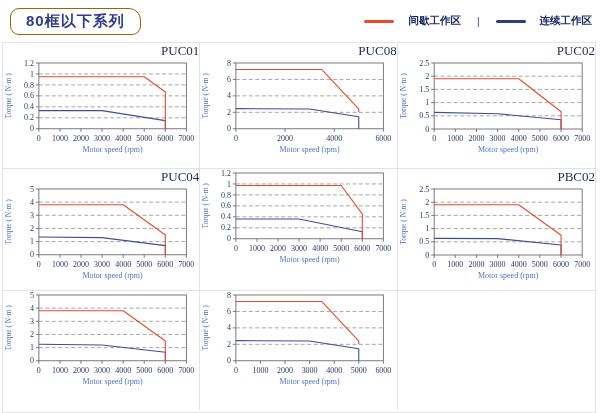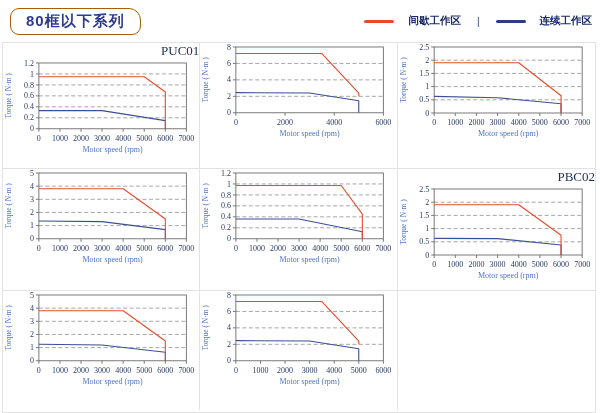--- a/index.html
+++ b/index.html
@@ -77,20 +77,21 @@
         <text x="162.85714285714283" y="82" text-anchor="middle" font-size="8" fill="#2c3a64">6000</text>
         <line x1="184" x2="184" y1="70" y2="73" stroke="#6b6b6b" stroke-width="0.9"></line>
         <text x="184" y="82" text-anchor="middle" font-size="8" fill="#2c3a64">7000</text>
         <polyline points="36.0,51.8 99.4,51.8 162.9,61.8 162.9,70.0" fill="none" stroke="#3c4f93" stroke-width="1.1" stroke-linejoin="round"></polyline>
         <polyline points="36.0,17.8 141.7,17.8 162.9,33.1 162.9,70.0" fill="none" stroke="#e84b2c" stroke-width="1.1" stroke-linejoin="round"></polyline>
         <text x="110" y="93" text-anchor="middle" font-size="8" fill="#4f74c4">Motor speed (rpm)</text>
         <text x="8" y="37" text-anchor="middle" font-size="7.5" fill="#4f74c4" transform="rotate(-90 8 37)">Torque ( N·m )</text>
       </svg>
   </div>
   <div class="cell">
+    <div class="chart-title">PUC08</div>
     <svg class="chart" viewBox="0 0 197 100" preserveAspectRatio="xMidYMin meet">
         <line x1="36" x2="184" y1="53.5" y2="53.5" stroke="#909090" stroke-width="0.8" stroke-dasharray="4 2.5"></line>
         <line x1="36" x2="184" y1="37" y2="37" stroke="#909090" stroke-width="0.8" stroke-dasharray="4 2.5"></line>
         <line x1="36" x2="184" y1="20.5" y2="20.5" stroke="#909090" stroke-width="0.8" stroke-dasharray="4 2.5"></line>
         <rect x="36" y="4" width="148" height="66" fill="none" stroke="#6b6b6b" stroke-width="0.9"></rect>
         <line x1="33" x2="36" y1="70" y2="70" stroke="#6b6b6b" stroke-width="0.9"></line>
         <text x="31" y="72.6" text-anchor="end" font-size="8" fill="#2c3a64">0</text>
         <line x1="33" x2="36" y1="53.5" y2="53.5" stroke="#6b6b6b" stroke-width="0.9"></line>
         <text x="31" y="56.1" text-anchor="end" font-size="8" fill="#2c3a64">2</text>
         <line x1="33" x2="36" y1="37" y2="37" stroke="#6b6b6b" stroke-width="0.9"></line>
@@ -107,20 +108,21 @@
         <text x="134.66666666666666" y="82" text-anchor="middle" font-size="8" fill="#2c3a64">4000</text>
         <line x1="184" x2="184" y1="70" y2="73" stroke="#6b6b6b" stroke-width="0.9"></line>
         <text x="184" y="82" text-anchor="middle" font-size="8" fill="#2c3a64">6000</text>
         <polyline points="36.0,49.8 110.0,50.2 159.3,58.0 159.3,70.0" fill="none" stroke="#3c4f93" stroke-width="1.1" stroke-linejoin="round"></polyline>
         <polyline points="36.0,10.6 122.3,10.6 159.3,50.2 159.3,53.5" fill="none" stroke="#e84b2c" stroke-width="1.1" stroke-linejoin="round"></polyline>
         <text x="110" y="93" text-anchor="middle" font-size="8" fill="#4f74c4">Motor speed (rpm)</text>
         <text x="8" y="37" text-anchor="middle" font-size="7.5" fill="#4f74c4" transform="rotate(-90 8 37)">Torque ( N·m )</text>
       </svg>
   </div>
   <div class="cell">
+    <div class="chart-title">PUC02</div>
     <svg class="chart" viewBox="0 0 197 100" preserveAspectRatio="xMidYMin meet">
         <line x1="36" x2="184" y1="56.8" y2="56.8" stroke="#909090" stroke-width="0.8" stroke-dasharray="4 2.5"></line>
         <line x1="36" x2="184" y1="43.599999999999994" y2="43.599999999999994" stroke="#909090" stroke-width="0.8" stroke-dasharray="4 2.5"></line>
         <line x1="36" x2="184" y1="30.4" y2="30.4" stroke="#909090" stroke-width="0.8" stroke-dasharray="4 2.5"></line>
         <line x1="36" x2="184" y1="17.199999999999996" y2="17.199999999999996" stroke="#909090" stroke-width="0.8" stroke-dasharray="4 2.5"></line>
         <rect x="36" y="4" width="148" height="66" fill="none" stroke="#6b6b6b" stroke-width="0.9"></rect>
         <line x1="33" x2="36" y1="70" y2="70" stroke="#6b6b6b" stroke-width="0.9"></line>
         <text x="31" y="72.6" text-anchor="end" font-size="8" fill="#2c3a64">0</text>
         <line x1="33" x2="36" y1="56.8" y2="56.8" stroke="#6b6b6b" stroke-width="0.9"></line>
         <text x="31" y="59.4" text-anchor="end" font-size="8" fill="#2c3a64">0.5</text>
@@ -148,20 +150,21 @@
         <text x="162.85714285714283" y="82" text-anchor="middle" font-size="8" fill="#2c3a64">6000</text>
         <line x1="184" x2="184" y1="70" y2="73" stroke="#6b6b6b" stroke-width="0.9"></line>
         <text x="184" y="82" text-anchor="middle" font-size="8" fill="#2c3a64">7000</text>
         <polyline points="36.0,53.4 99.4,54.7 162.9,60.8 162.9,70.0" fill="none" stroke="#3c4f93" stroke-width="1.1" stroke-linejoin="round"></polyline>
         <polyline points="36.0,19.8 120.6,19.8 162.9,52.8 162.9,70.0" fill="none" stroke="#e84b2c" stroke-width="1.1" stroke-linejoin="round"></polyline>
         <text x="110" y="93" text-anchor="middle" font-size="8" fill="#4f74c4">Motor speed (rpm)</text>
         <text x="8" y="37" text-anchor="middle" font-size="7.5" fill="#4f74c4" transform="rotate(-90 8 37)">Torque ( N·m )</text>
       </svg>
   </div>
   <div class="cell">
+    <div class="chart-title">PUC04</div>
     <svg class="chart" viewBox="0 0 197 100" preserveAspectRatio="xMidYMin meet">
         <line x1="36" x2="184" y1="56.8" y2="56.8" stroke="#909090" stroke-width="0.8" stroke-dasharray="4 2.5"></line>
         <line x1="36" x2="184" y1="43.599999999999994" y2="43.599999999999994" stroke="#909090" stroke-width="0.8" stroke-dasharray="4 2.5"></line>
         <line x1="36" x2="184" y1="30.4" y2="30.4" stroke="#909090" stroke-width="0.8" stroke-dasharray="4 2.5"></line>
         <line x1="36" x2="184" y1="17.199999999999996" y2="17.199999999999996" stroke="#909090" stroke-width="0.8" stroke-dasharray="4 2.5"></line>
         <rect x="36" y="4" width="148" height="66" fill="none" stroke="#6b6b6b" stroke-width="0.9"></rect>
         <line x1="33" x2="36" y1="70" y2="70" stroke="#6b6b6b" stroke-width="0.9"></line>
         <text x="31" y="72.6" text-anchor="end" font-size="8" fill="#2c3a64">0</text>
         <line x1="33" x2="36" y1="56.8" y2="56.8" stroke="#6b6b6b" stroke-width="0.9"></line>
         <text x="31" y="59.4" text-anchor="end" font-size="8" fill="#2c3a64">1</text>

